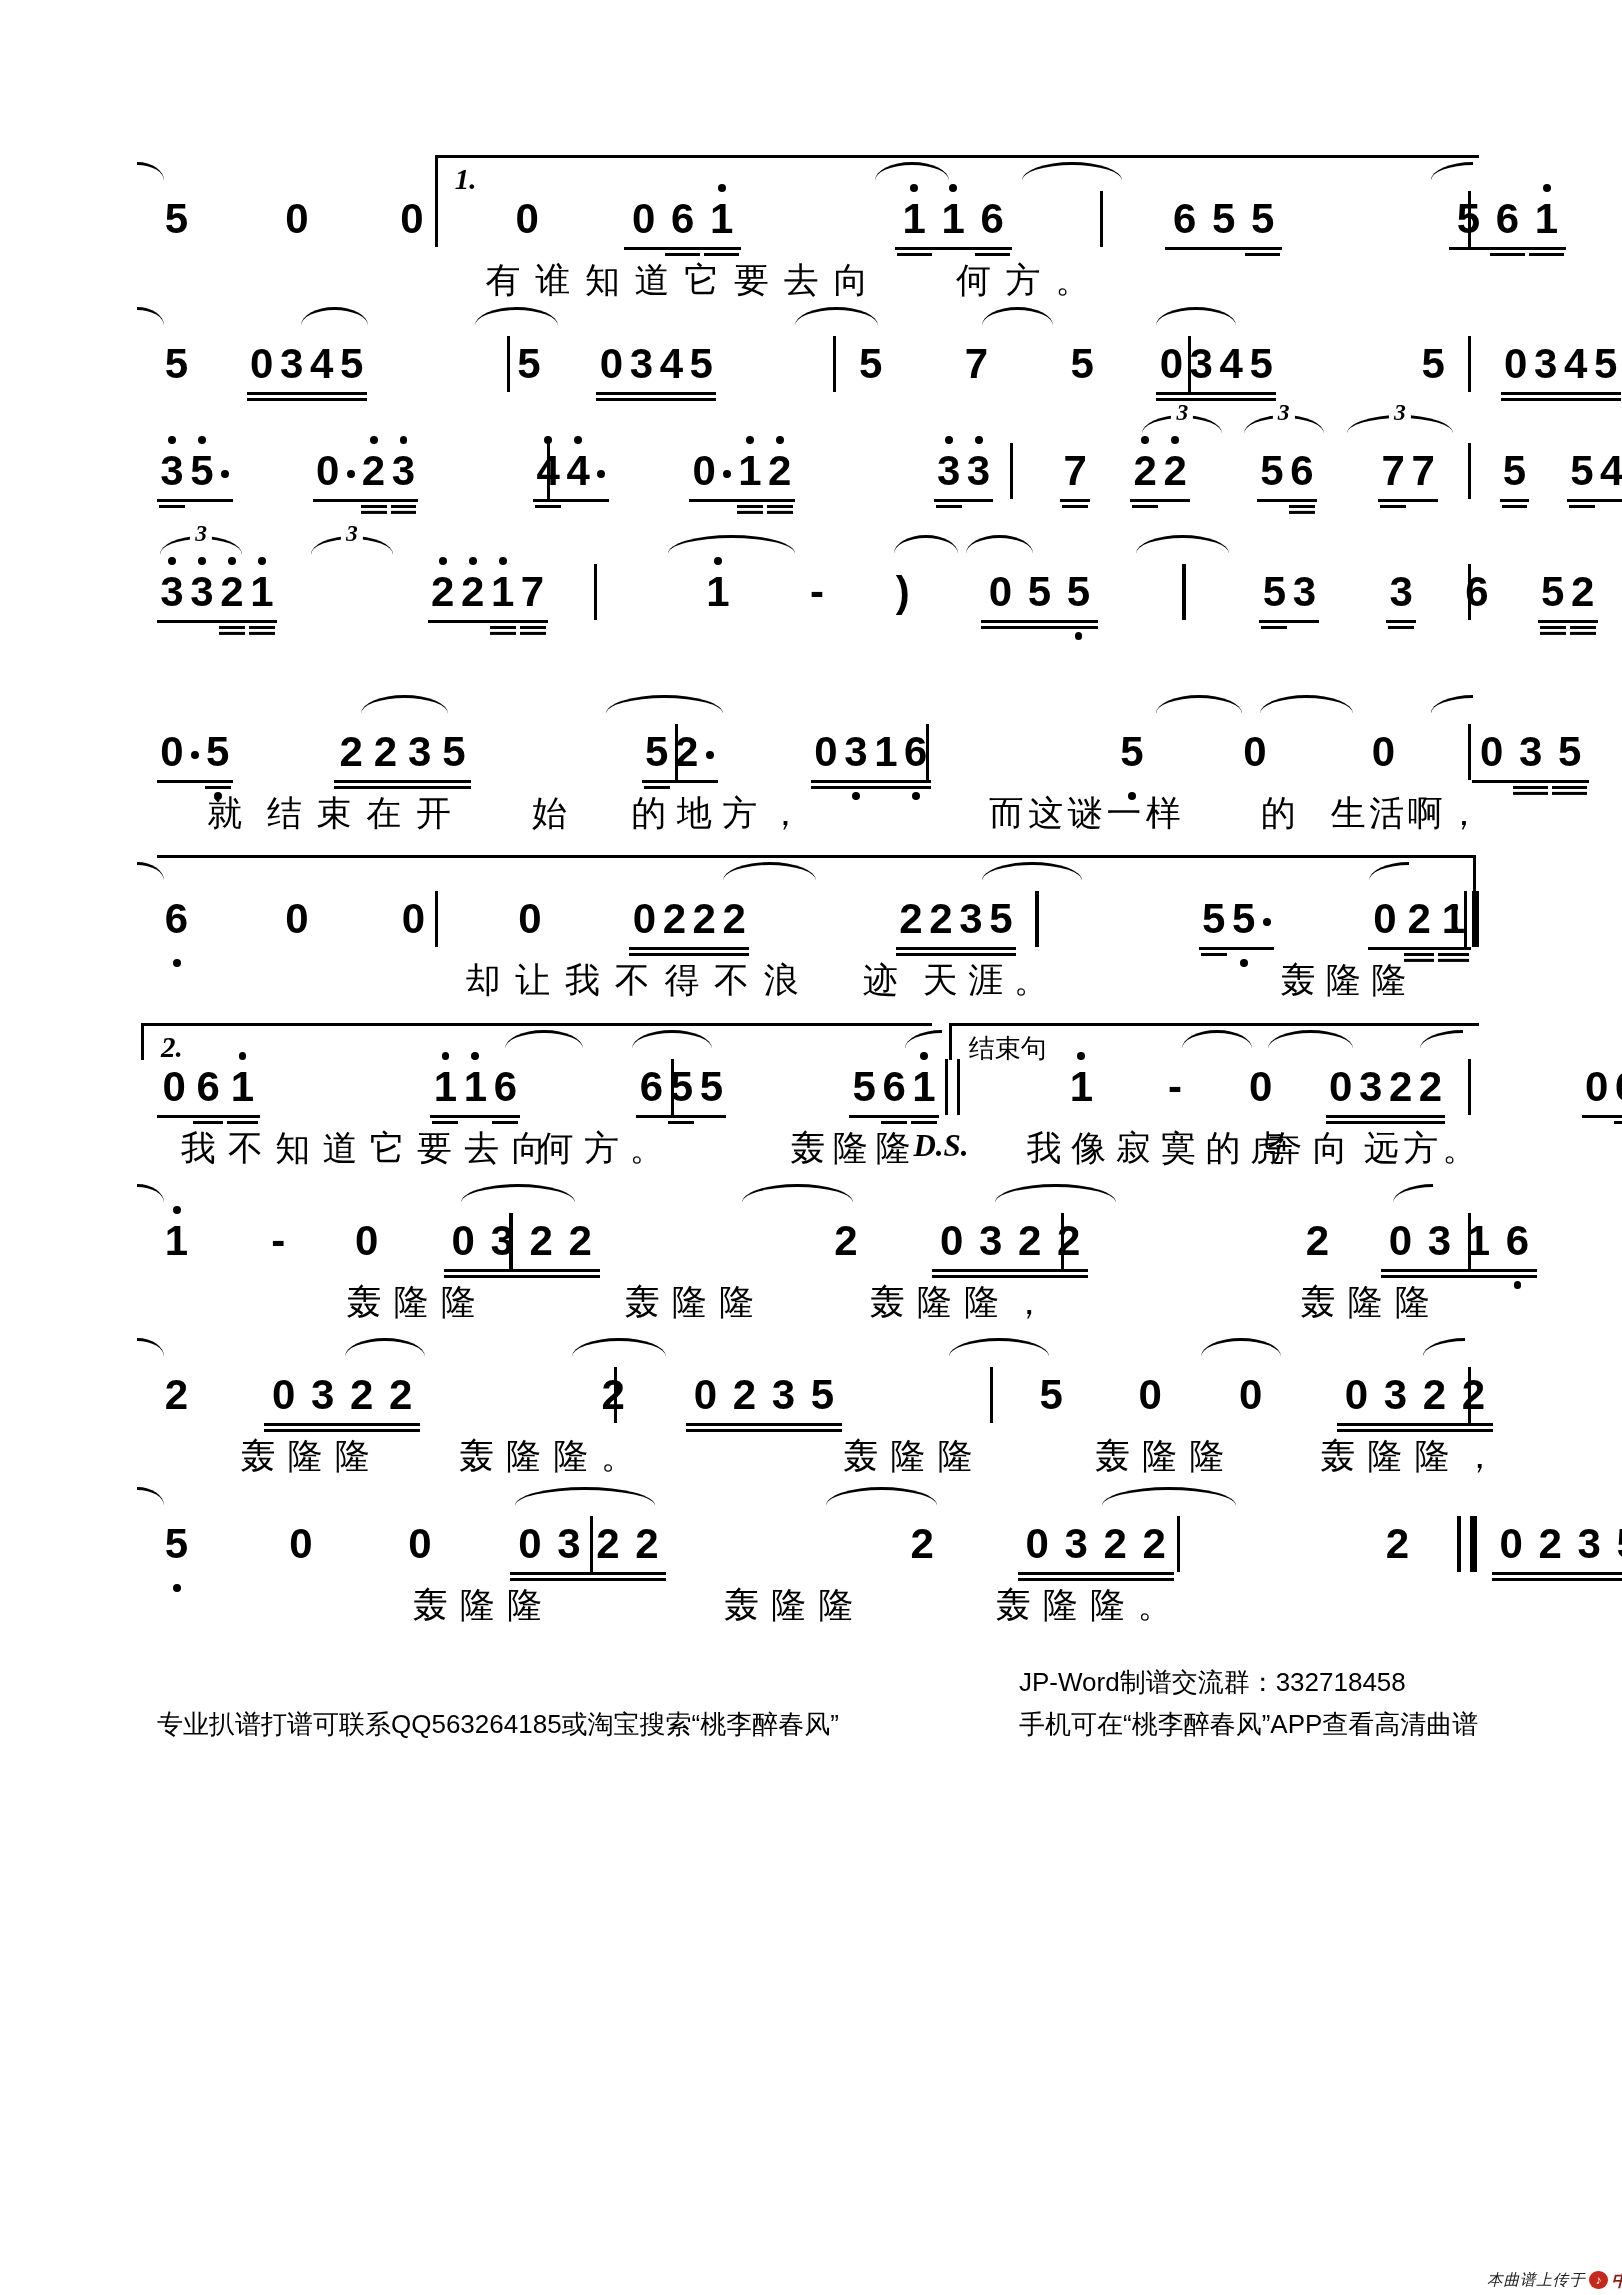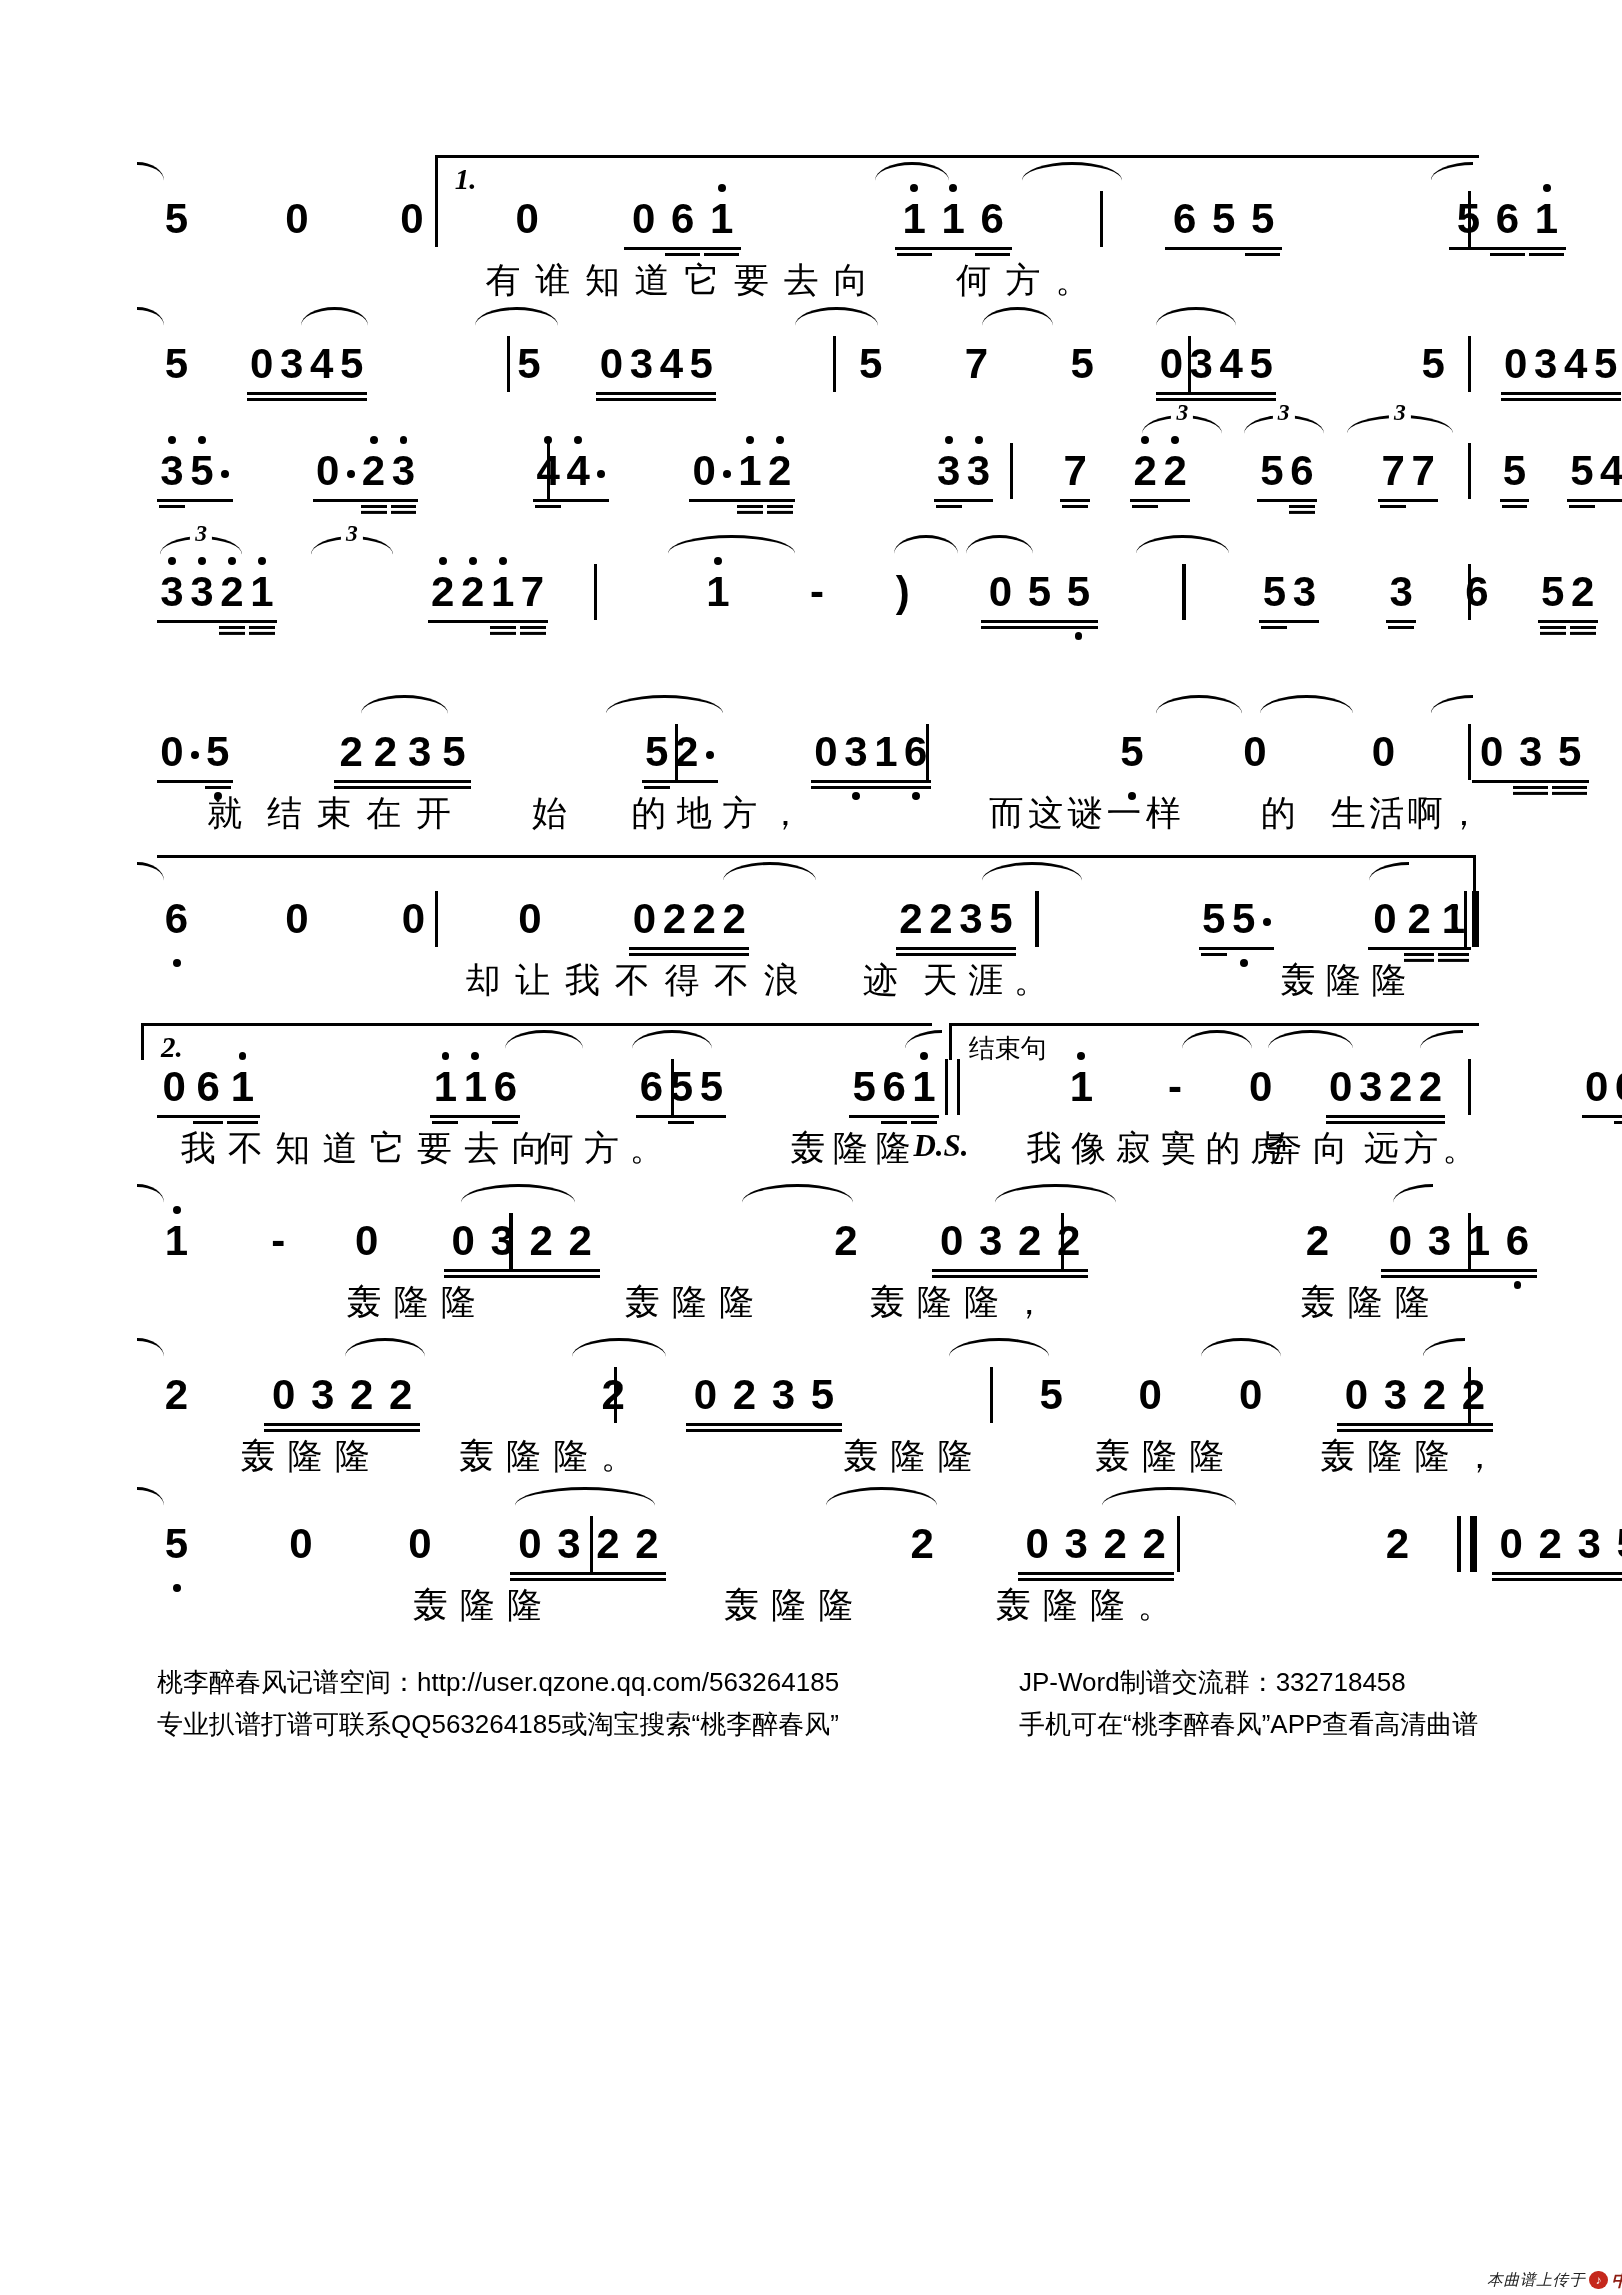--- a/index.html
+++ b/index.html
@@ -503,21 +503,20 @@
             <i class="beamB"></i>
           </div><div class="bar" style="left: 77.6%;"></div><div class="fin" style="left: 98.6%;"></div><div class="arc in" style="left: -0.3%; width: 2%;"></div><div class="arc" style="left: 28%; width: 10.5%;"></div><div class="arc" style="left: 51.3%; width: 8.3%;"></div><div class="arc" style="left: 72%; width: 10%;"></div></div>
         <div class="lyrics">
           <span class="lyr" style="left: 20.5%; letter-spacing: 0.35em;">轰隆隆</span>
           <span class="lyr" style="left: 44%; letter-spacing: 0.35em;">轰隆隆</span>
           <span class="lyr" style="left: 64.5%; letter-spacing: 0.35em;">轰隆隆。</span>
         </div>
       </div>
     </div>
 
-  <div class="fline f-l1">桃李醉春风记谱空间：http://user.qzone.qq.com/563264185</div>
   <div class="fline f-l2">专业扒谱打谱可联系QQ563264185或淘宝搜索“桃李醉春风”</div>
   <div class="fline f-r1">JP-Word制谱交流群：332718458</div>
   <div class="fline f-r2">手机可在“桃李醉春风”APP查看高清曲谱</div>
 
   <div class="wm">
     <span class="pre">本曲谱上传于</span>
     <span class="logo">♪</span>
     <span class="b1">中国</span>
 
   </div>

